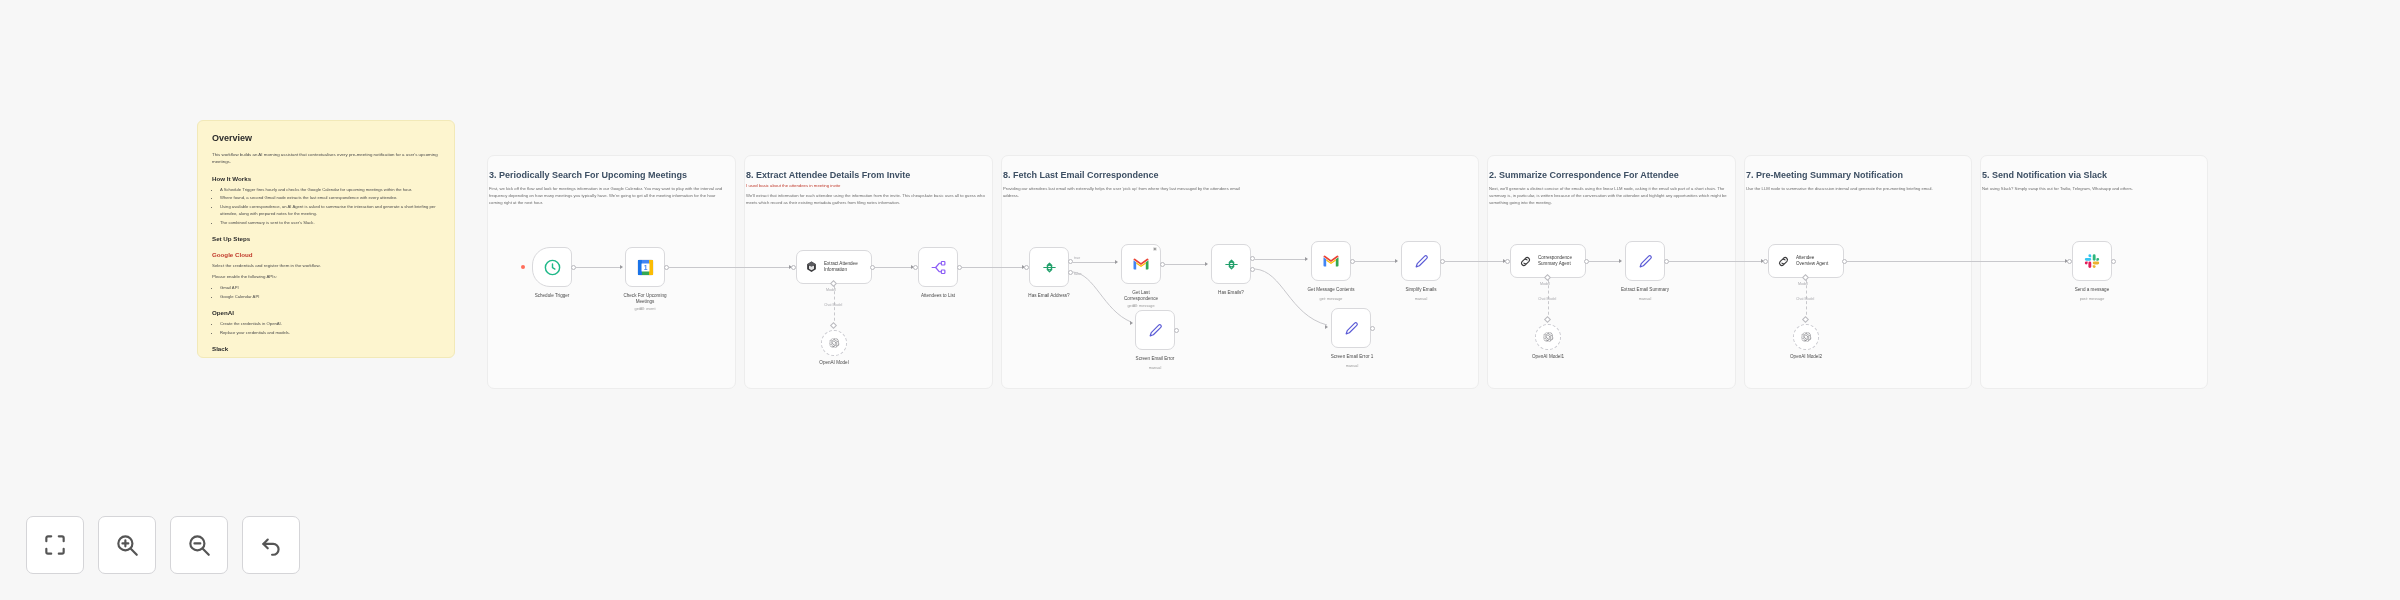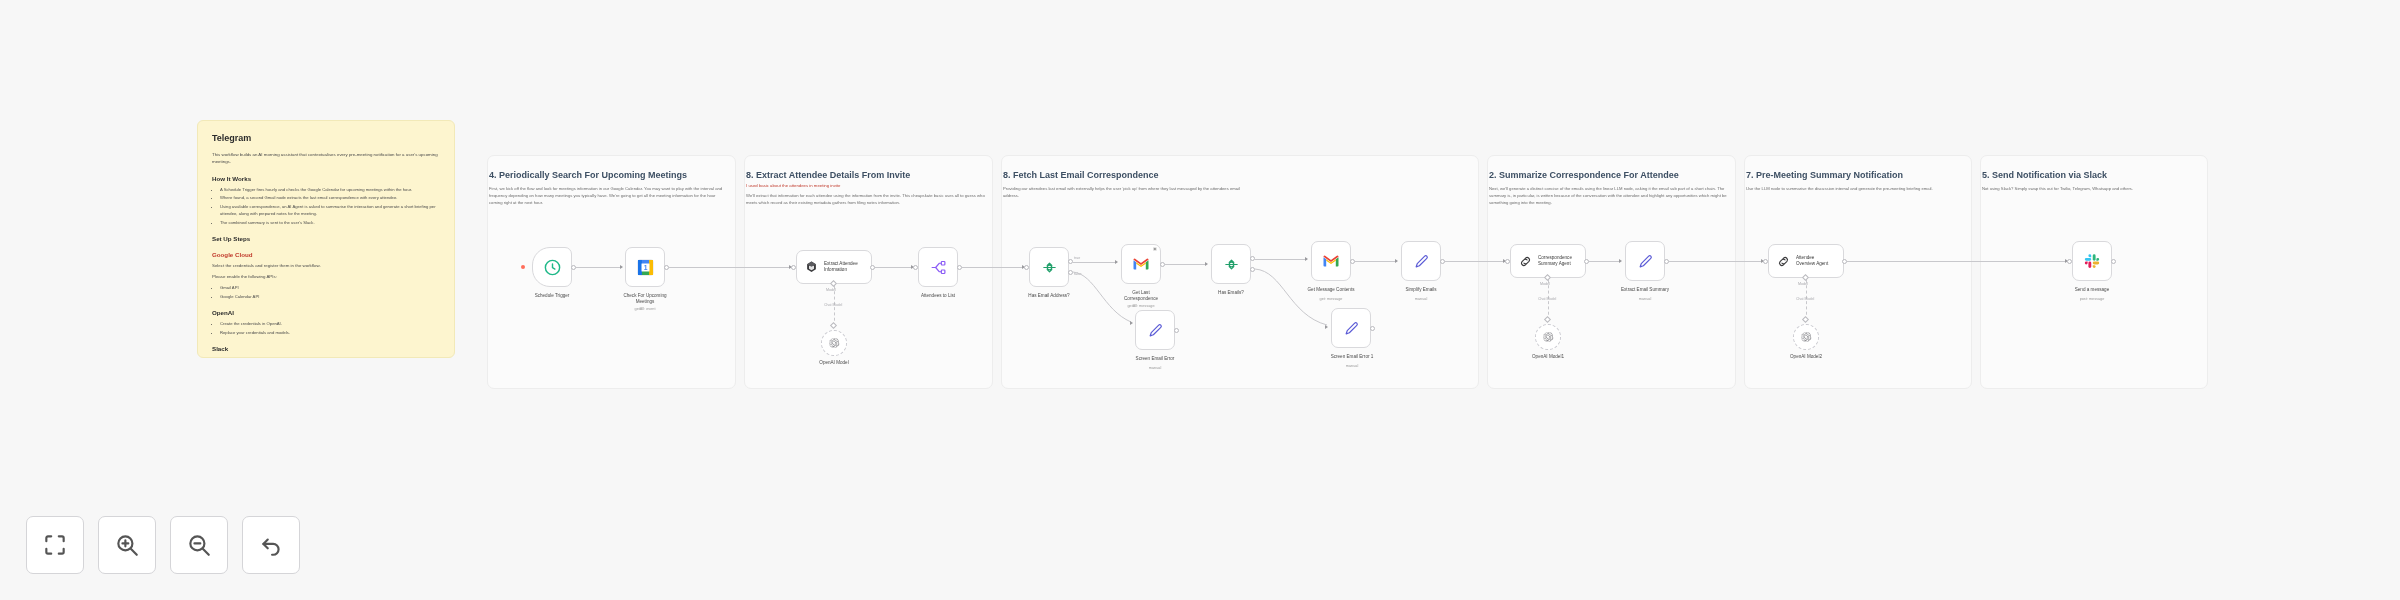--- a/index.html
+++ b/index.html
@@ -80,21 +80,21 @@
     border-radius:7px;display:flex;align-items:center;justify-content:center;
     cursor:pointer;}
   .tbtn svg{width:26px;height:26px;}
 </style>
 </head>
 <body>
 
 <div class="canvas">
 
   <div class="sticky">
-    <h3>Telegram</h3>
+    <h3>Overview</h3>
     <p>This workflow builds an AI morning assistant that contextualises every pre-meeting notification for a user's upcoming meetings.</p>
     <h4>How It Works</h4>
     <ul>
       <li>A Schedule Trigger fires hourly and checks the Google Calendar for upcoming meetings within the hour.</li>
       <li>Where found, a second Gmail node extracts the last email correspondence with every attendee.</li>
       <li>Using available correspondence, an AI Agent is asked to summarise the interaction and generate a short briefing per attendee, along with prepared notes for the meeting.</li>
       <li>The combined summary is sent to the user's Slack.</li>
     </ul>
     <h4>Set Up Steps</h4>
     <h4 style="color:#c0392b;">Google Cloud</h4>
@@ -116,21 +116,21 @@
     </ul>
   </div>
 
   <div class="section" style="left:487px;width:249px;height:234px;"></div>
   <div class="section" style="left:744px;width:249px;height:234px;"></div>
   <div class="section" style="left:1001px;width:478px;height:234px;"></div>
   <div class="section" style="left:1487px;width:249px;height:234px;"></div>
   <div class="section" style="left:1744px;width:228px;height:234px;"></div>
   <div class="section" style="left:1980px;width:228px;height:234px;"></div>
 
-  <div class="sec-title" style="left:489px;top:170px;">4. Periodically Search For Upcoming Meetings</div>
+  <div class="sec-title" style="left:489px;top:170px;">3. Periodically Search For Upcoming Meetings</div>
   <div class="sec-body" style="left:489px;top:185px;width:240px;">First, we kick off the flow and look for meetings information in our Google Calendar. You may want to play with the interval and frequency depending on how many meetings you typically have.
 We're going to get all the meeting information for the hour coming right at the next hour.</div>
 
   <div class="sec-title" style="left:746px;top:170px;">8. Extract Attendee Details From Invite</div>
   <div class="sec-sub" style="left:746px;top:183px;">I used basic about the attendees in meeting invite</div>
   <div class="sec-body" style="left:746px;top:192px;width:240px;">We'll extract that information for each attendee using the information from the invite. This cheapskate basic uses all to guess who meets which record as their existing metadata gathers from filing notes information.</div>
 
   <div class="sec-title" style="left:1003px;top:170px;">8. Fetch Last Email Correspondence</div>
   <div class="sec-body" style="left:1003px;top:185px;width:250px;">Providing our attendees last email with externally helps the user 'pick up' from where they last messaged by the attendees email address.</div>
 

